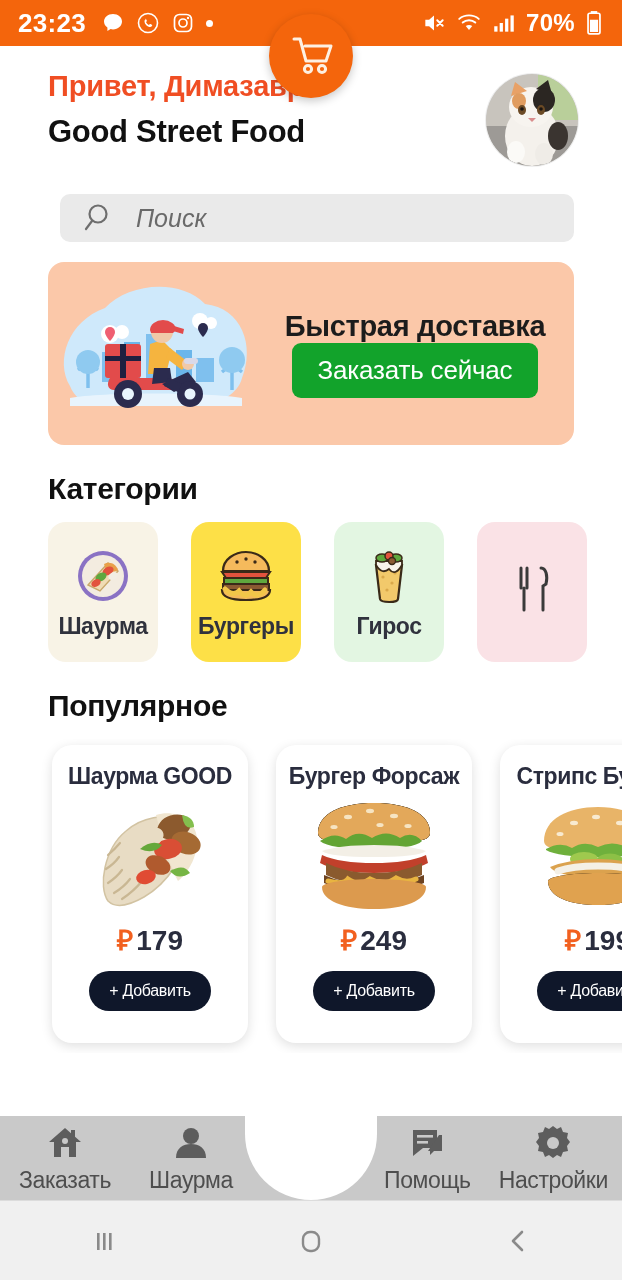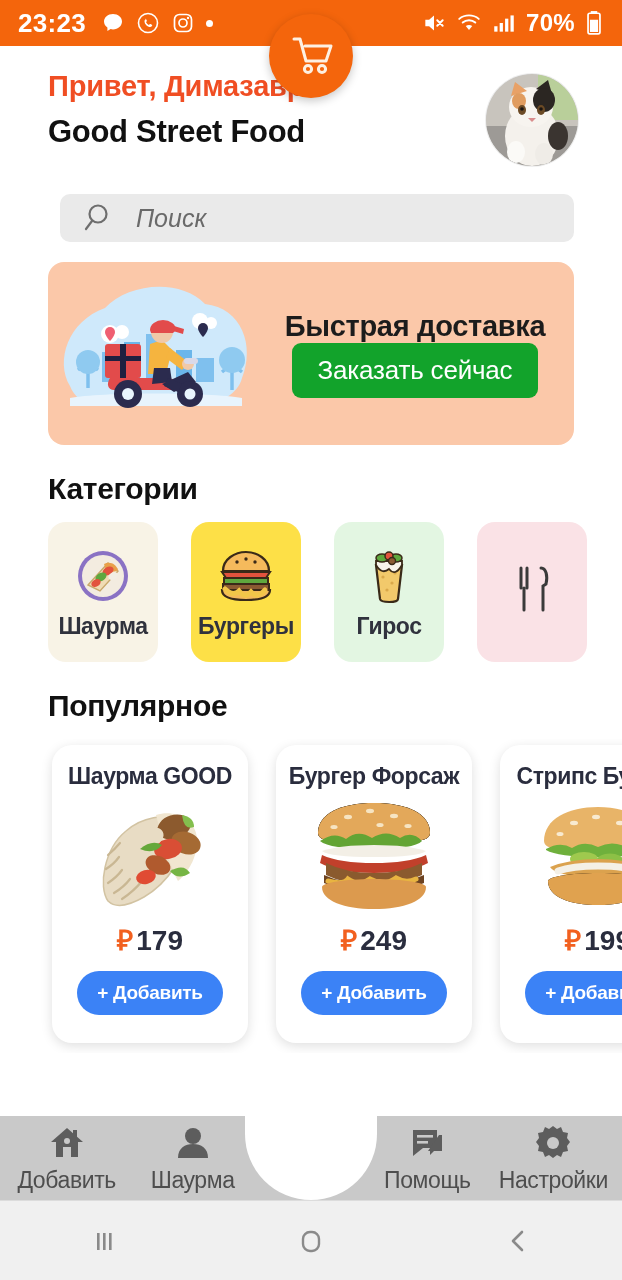--- a/index.html
+++ b/index.html
@@ -83,22 +83,22 @@
     box-shadow: 0 3px 12px rgba(0,0,0,.13);
     padding: 18px 12px 16px; display: flex; flex-direction: column; align-items: center;
     height: 298px;
   }
   .card-title { font-size: 23px; font-weight: bold; color: #2a2d3e; white-space: nowrap; letter-spacing:-.4px;}
   .card-img { width: 148px; height: 118px; margin: 6px 0 2px; display:flex; align-items:center; justify-content:center;}
   .card-img svg { display:block; }
   .price { font-size: 28px; font-weight: bold; color: #2a2d3e; margin-top: 4px; white-space: nowrap;}
   .price .rub { color: #f2601f; margin-right: 3px; }
   .add-btn {
-    margin-top: 13px; background: #3b82f6; color: #fff; border: none;
-    border-radius: 22px; font-size: 19px; font-weight: bold;
+    margin-top: 13px; background: #0f172a; color: #fff; border: none;
+    border-radius: 22px; font-size: 16px; font-weight: normal;
     padding: 11px 20px; white-space: nowrap; letter-spacing:-.3px;
   }
 
   
   .bottomnav {
     position: absolute; left: 0; right: 0; bottom: 80px; height: 84px;
     background: #c9c9c9; display: flex; align-items: center;
   }
   .nav-side { flex: 1; display: flex; justify-content: space-around; }
   .nav-gap { width: 118px; flex:none; }
@@ -429,21 +429,21 @@
     <div class="nav-side">
       <div class="nav-item">
         <span class="nav-ico">
           <svg width="40" height="40" viewBox="0 0 40 40">
               <path d="M20 5 L36 19 h-5 V34 H9 V19 H4z" fill="#5d5d5d"></path>
               <rect x="16" y="24" width="8" height="10" fill="#c9c9c9"></rect>
               <circle cx="20" cy="18" r="3" fill="#c9c9c9"></circle>
               <rect x="26" y="7" width="4" height="7" fill="#5d5d5d"></rect>
             </svg>
         </span>
-        <span class="nav-label">Добавить</span>
+        <span class="nav-label">Заказать</span>
       </div>
       <div class="nav-item">
         <span class="nav-ico">
           <svg width="40" height="40" viewBox="0 0 40 40">
               <circle cx="20" cy="13" r="8" fill="#5d5d5d"></circle>
               <path d="M5 35 C5 25 12 21 20 21 C28 21 35 25 35 35z" fill="#5d5d5d"></path>
             </svg>
         </span>
         <span class="nav-label">Шаурма</span>
       </div>

